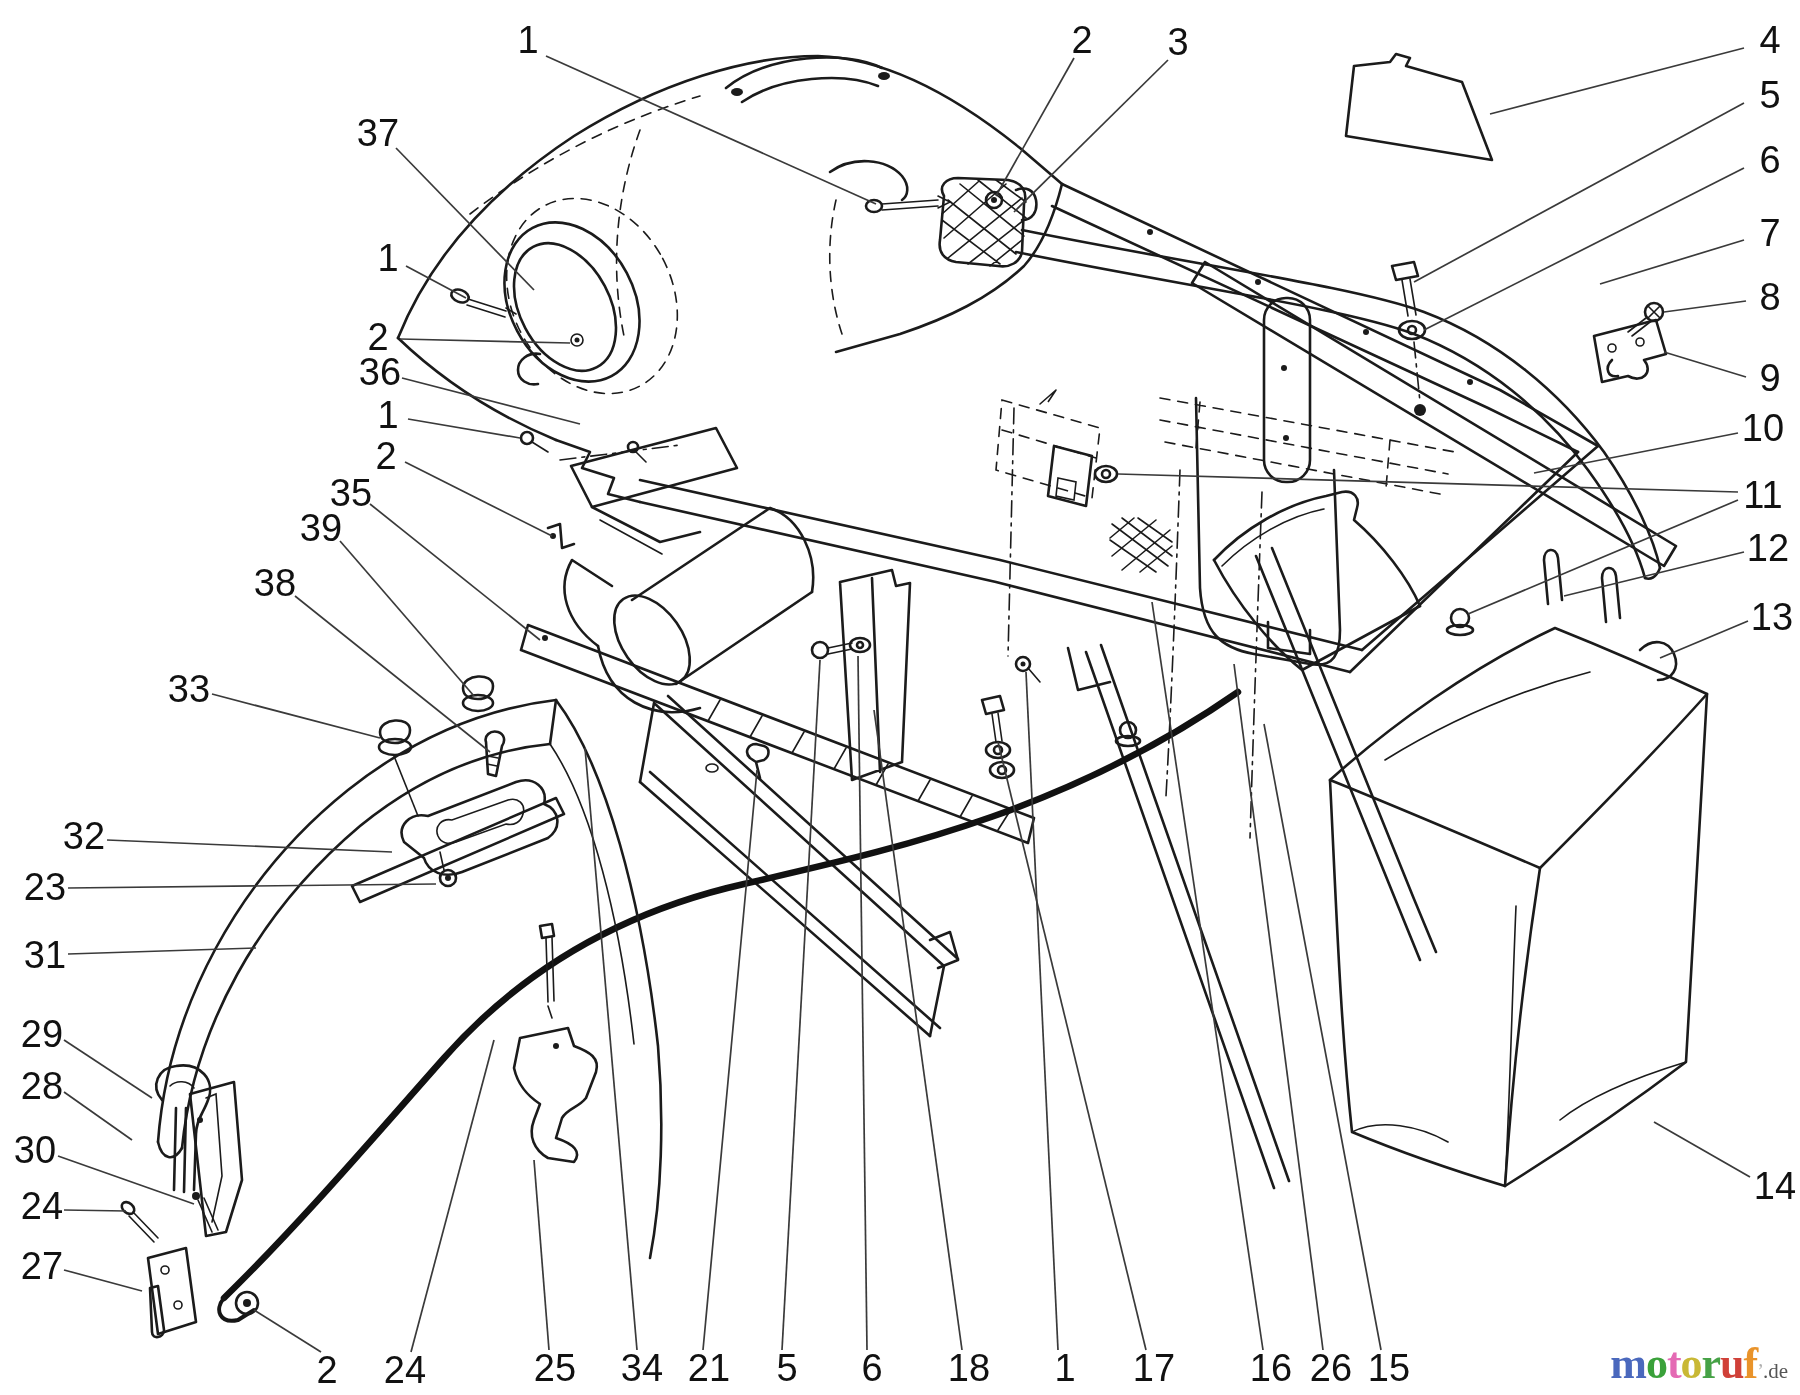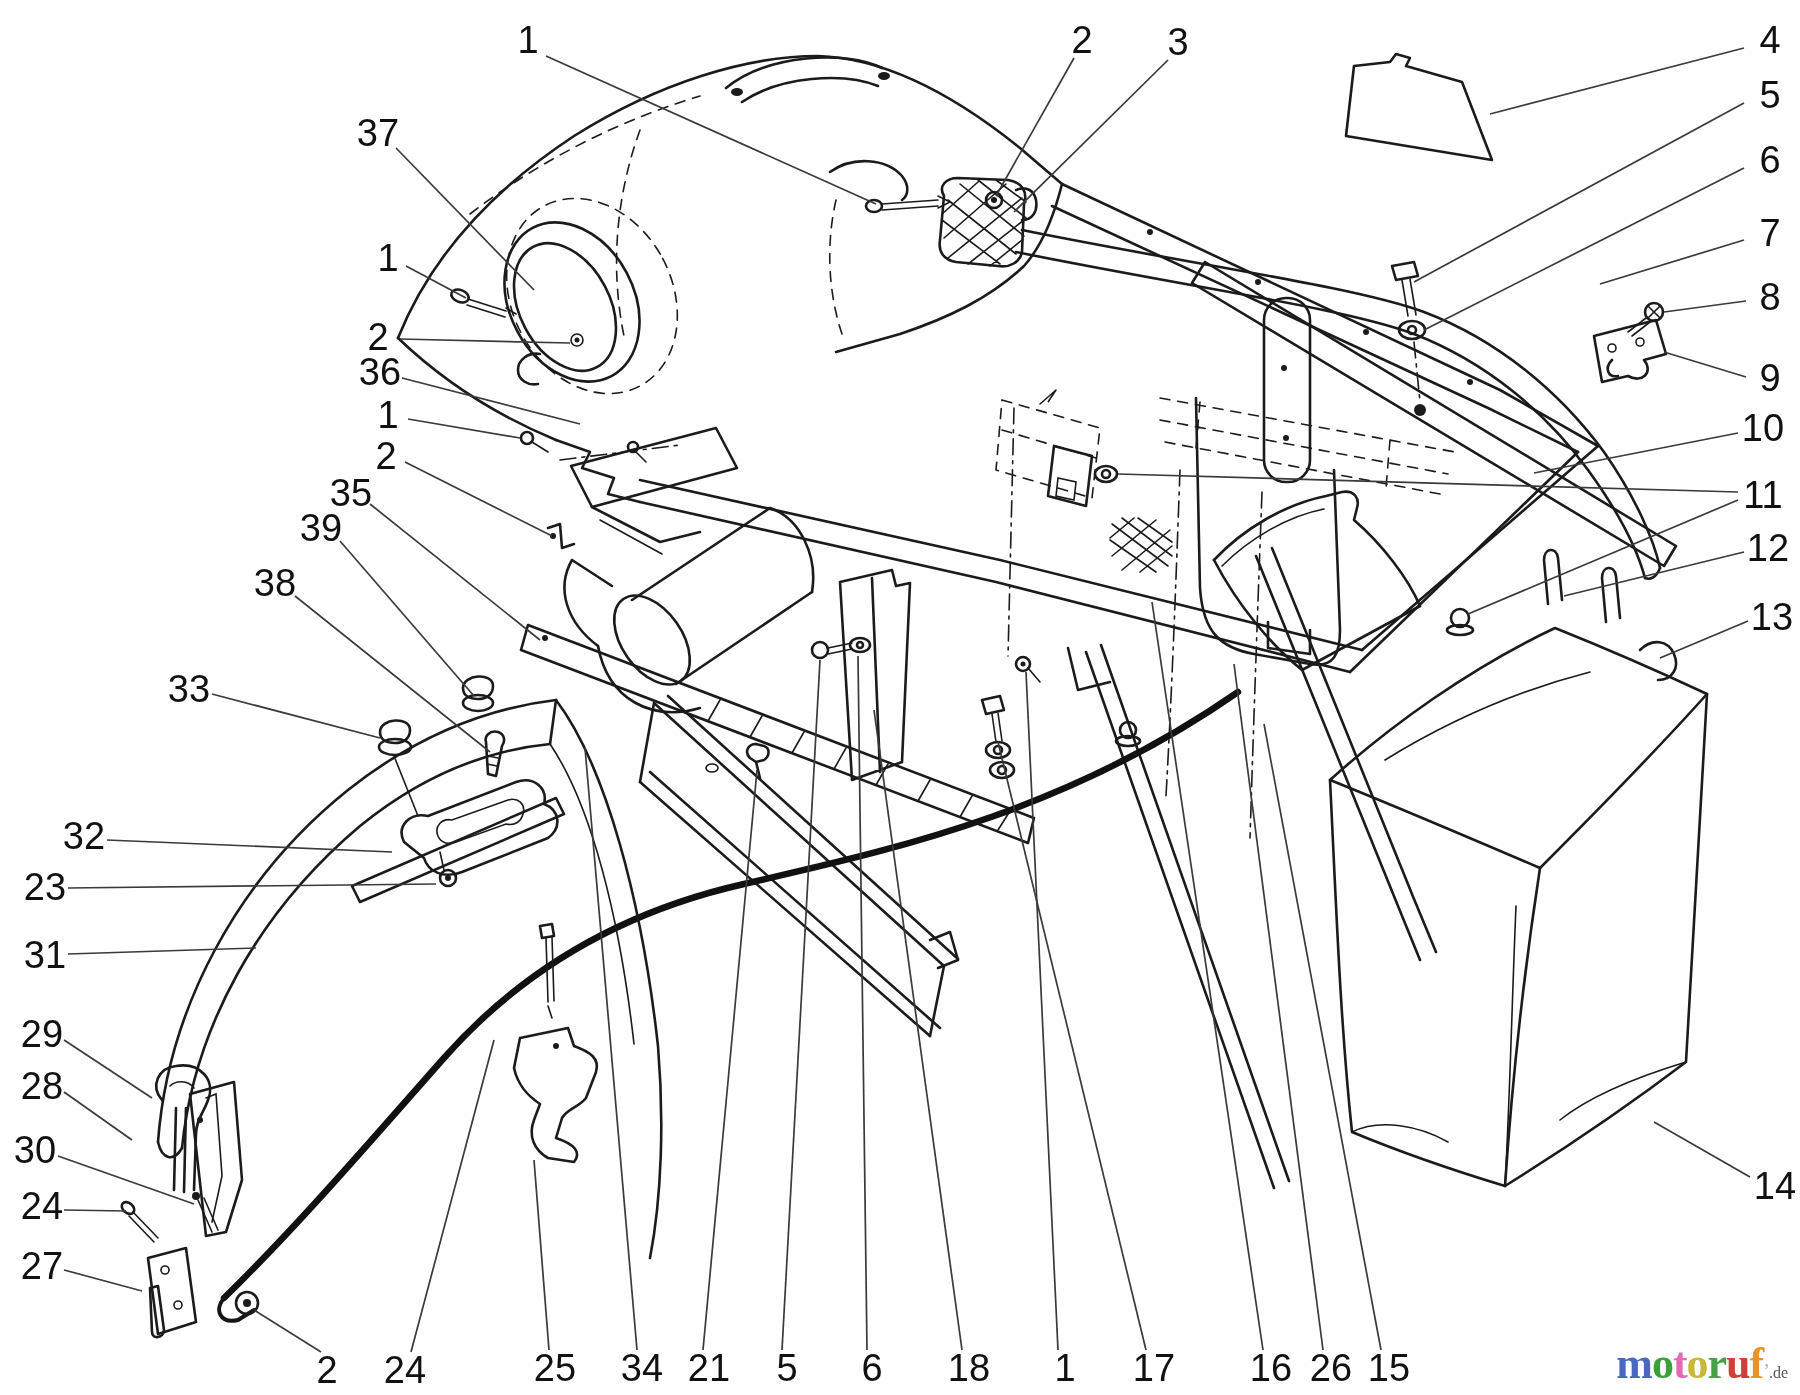--- a/index.html
+++ b/index.html
@@ -12,21 +12,21 @@
   .thick{fill:none;stroke:#111;stroke-width:6.5;stroke-linecap:round;stroke-linejoin:round;}
   .med{fill:none;stroke:#161616;stroke-width:4;stroke-linecap:round;}
   .dashed{stroke-dasharray:10,8;}
   .dashdot{stroke-dasharray:16,6,3,6;}
   .filled{fill:#1b1b1b;stroke:none;}
   .leader{stroke:#3a3a3a;stroke-width:1.7;}
   .callout-label{font-family:"Liberation Sans",sans-serif;font-size:38px;fill:#111;
                  text-anchor:middle;dominant-baseline:central;}
   #watermark{position:absolute;right:12px;bottom:6px;display:flex;align-items:baseline;
              font-family:"Liberation Serif",serif;font-weight:600;font-size:44px;letter-spacing:-1px;}
-  #watermark .wm-suffix{font-size:16px;font-weight:400;letter-spacing:0;}
+  #watermark .wm-suffix{font-size:21px;font-weight:400;letter-spacing:0;}
   #watermark .wm-tick{font-size:20px;font-weight:400;}
 </style>
 </head>
 <body>
 
 <div id="stage">
 <svg id="diagram-svg" viewBox="0 0 1800 1395">
 
   <g>
     <path class="part" d="M398,338 C430,258 492,190 574,136 C660,82 748,56 818,56 C888,58 958,98 1020,148 L1062,184"></path>

